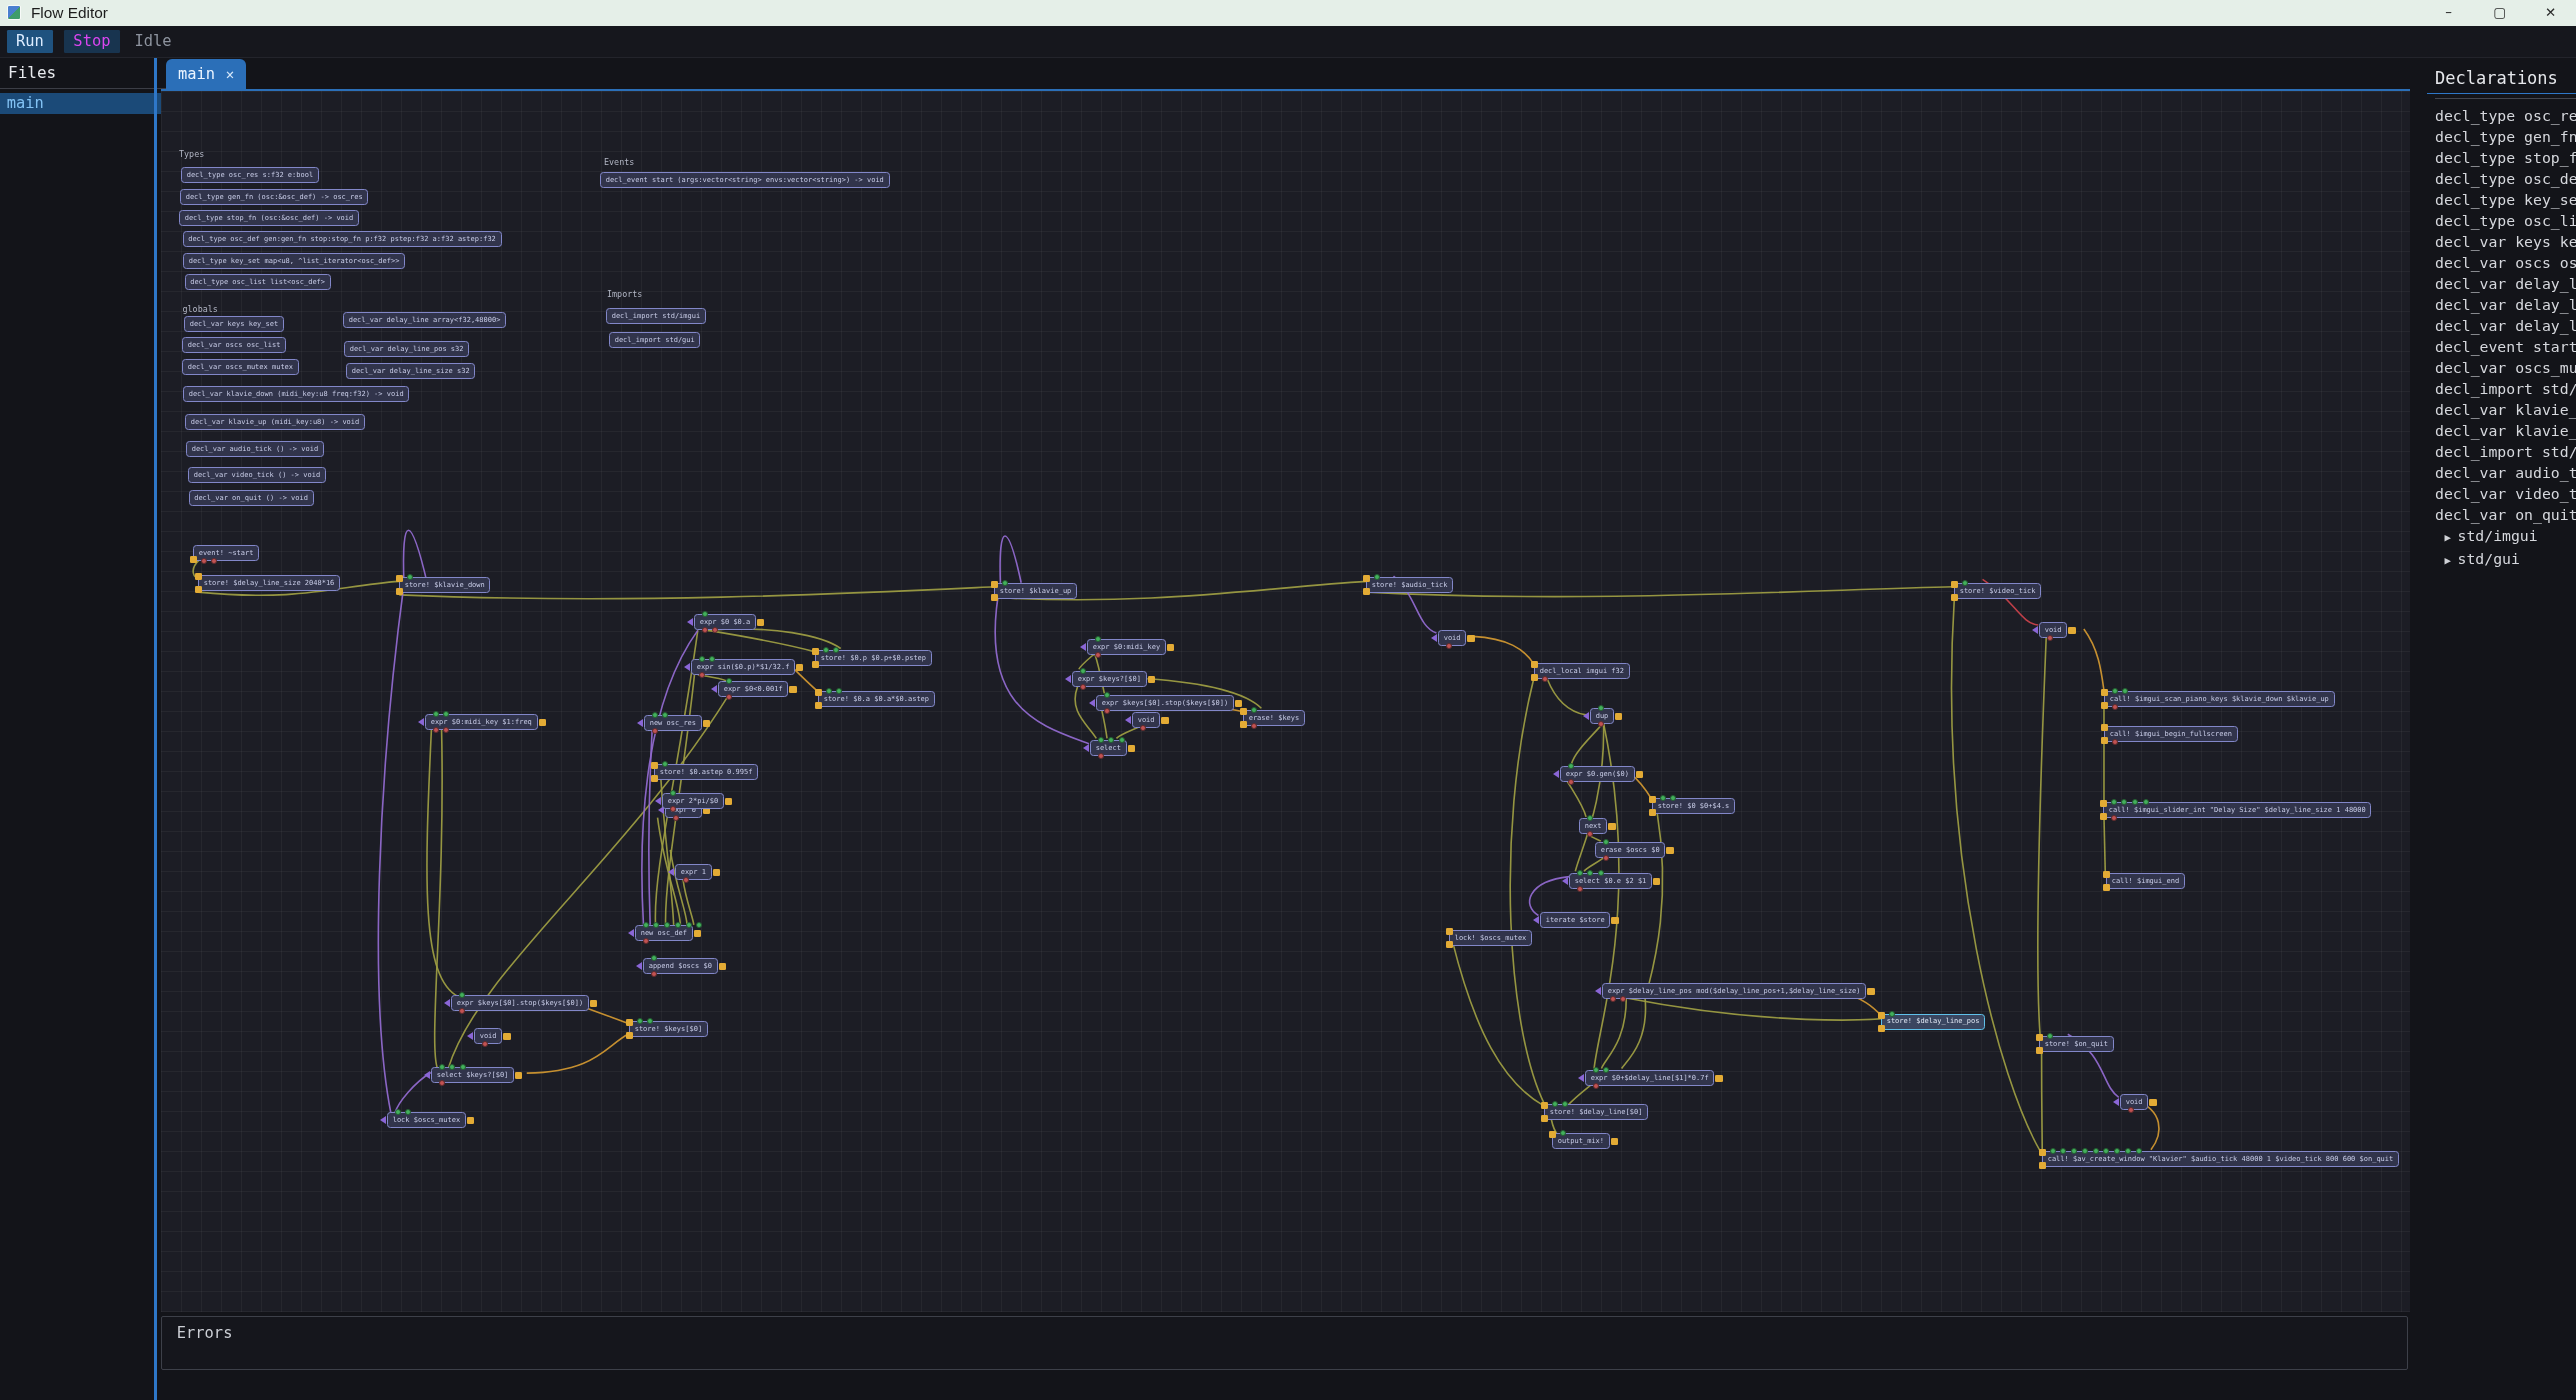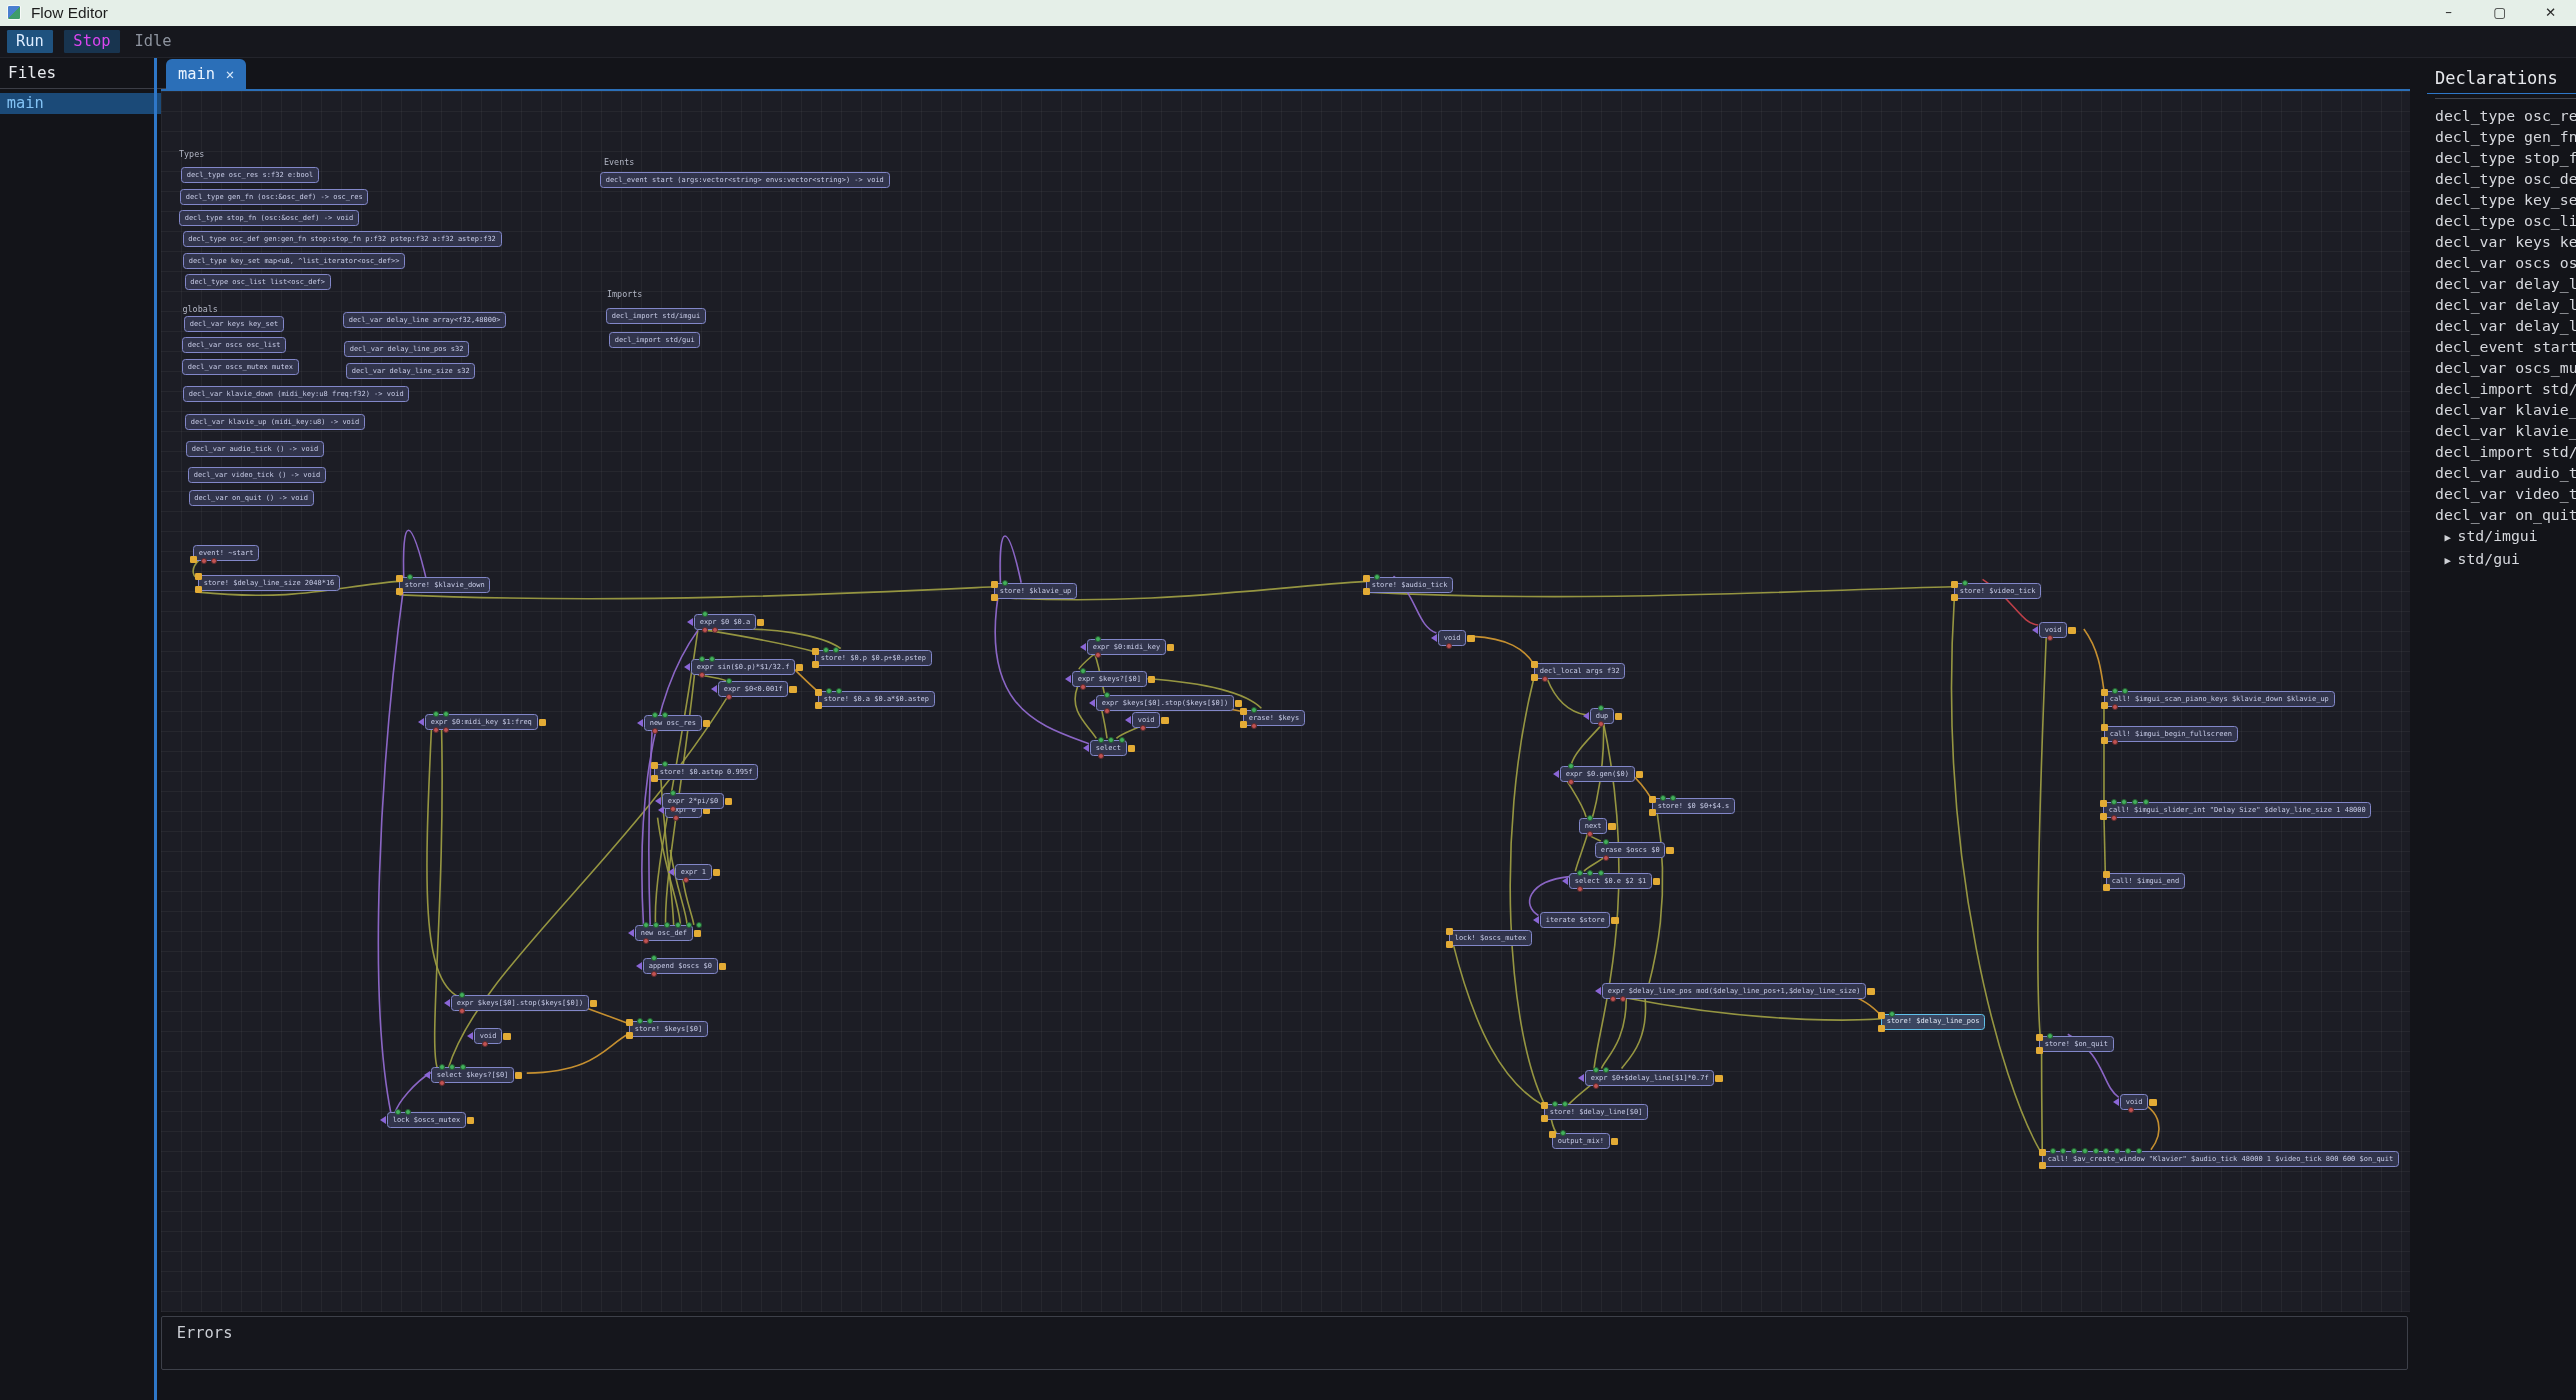--- a/index.html
+++ b/index.html
@@ -202,21 +202,21 @@
     <div class="node" style="left: 270px; top: 976px;"><span>select $keys?[$0]</span><i class="port p" style="left: -8px; top: 2.7px;"></i><i class="port g" style="top: -4px; left: 6.7px;"></i><i class="port g" style="top: -4px; left: 17.4px;"></i><i class="port g" style="top: -4px; left: 28px;"></i><i class="port y" style="right: -9.4px; top: 4px;"></i><i class="port r" style="bottom: -4px; left: 6.7px;"></i></div>
     <div class="node" style="left: 226px; top: 1021px;"><span>lock $oscs_mutex</span><i class="port p" style="left: -8px; top: 2.7px;"></i><i class="port g" style="top: -4px; left: 6.7px;"></i><i class="port g" style="top: -4px; left: 17.4px;"></i><i class="port y" style="right: -9.4px; top: 4px;"></i></div>
     <div class="node" style="left: 926px; top: 548px;"><span>expr $0:midi_key</span><i class="port p" style="left: -8px; top: 2.7px;"></i><i class="port g" style="top: -4px; left: 6.7px;"></i><i class="port y" style="right: -9.4px; top: 4px;"></i><i class="port r" style="bottom: -4px; left: 6.7px;"></i></div>
     <div class="node" style="left: 911px; top: 580px;"><span>expr $keys?[$0]</span><i class="port p" style="left: -8px; top: 2.7px;"></i><i class="port g" style="top: -4px; left: 6.7px;"></i><i class="port y" style="right: -9.4px; top: 4px;"></i><i class="port r" style="bottom: -4px; left: 6.7px;"></i></div>
     <div class="node" style="left: 935px; top: 604px;"><span>expr $keys[$0].stop($keys[$0])</span><i class="port p" style="left: -8px; top: 2.7px;"></i><i class="port g" style="top: -4px; left: 6.7px;"></i><i class="port y" style="right: -9.4px; top: 4px;"></i><i class="port r" style="bottom: -4px; left: 6.7px;"></i></div>
     <div class="node" style="left: 971px; top: 621px;"><span>void</span><i class="port p" style="left: -8px; top: 2.7px;"></i><i class="port y" style="right: -9.4px; top: 4px;"></i><i class="port r" style="bottom: -4px; left: 6.7px;"></i></div>
     <div class="node" style="left: 929px; top: 649px;"><span>select</span><i class="port p" style="left: -8px; top: 2.7px;"></i><i class="port g" style="top: -4px; left: 6.7px;"></i><i class="port g" style="top: -4px; left: 17.4px;"></i><i class="port g" style="top: -4px; left: 28px;"></i><i class="port y" style="right: -9.4px; top: 4px;"></i><i class="port r" style="bottom: -4px; left: 6.7px;"></i></div>
     <div class="node" style="left: 1082px; top: 619px;"><span>erase! $keys</span><i class="port y" style="left: -4px; top: -3.4px;"></i><i class="port y" style="left: -4px; bottom: -3.4px;"></i><i class="port g" style="top: -4px; left: 6.7px;"></i><i class="port r" style="bottom: -4px; left: 6.7px;"></i></div>
     <div class="node" style="left: 1205px; top: 486px;"><span>store! $audio_tick</span><i class="port y" style="left: -4px; top: -3.4px;"></i><i class="port y" style="left: -4px; bottom: -3.4px;"></i><i class="port g" style="top: -4px; left: 6.7px;"></i></div>
     <div class="node" style="left: 1277px; top: 539px;"><span>void</span><i class="port p" style="left: -8px; top: 2.7px;"></i><i class="port y" style="right: -9.4px; top: 4px;"></i><i class="port r" style="bottom: -4px; left: 6.7px;"></i></div>
-    <div class="node" style="left: 1373px; top: 572px;"><span>decl_local args f32</span><i class="port y" style="left: -4px; top: -3.4px;"></i><i class="port y" style="left: -4px; bottom: -3.4px;"></i><i class="port r" style="bottom: -4px; left: 6.7px;"></i></div>
+    <div class="node" style="left: 1373px; top: 572px;"><span>decl_local imgui f32</span><i class="port y" style="left: -4px; top: -3.4px;"></i><i class="port y" style="left: -4px; bottom: -3.4px;"></i><i class="port r" style="bottom: -4px; left: 6.7px;"></i></div>
     <div class="node" style="left: 1429px; top: 617px;"><span>dup</span><i class="port p" style="left: -8px; top: 2.7px;"></i><i class="port g" style="top: -4px; left: 6.7px;"></i><i class="port y" style="right: -9.4px; top: 4px;"></i><i class="port r" style="bottom: -4px; left: 6.7px;"></i></div>
     <div class="node" style="left: 1399px; top: 675px;"><span>expr $0.gen($0)</span><i class="port p" style="left: -8px; top: 2.7px;"></i><i class="port g" style="top: -4px; left: 6.7px;"></i><i class="port y" style="right: -9.4px; top: 4px;"></i><i class="port r" style="bottom: -4px; left: 6.7px;"></i></div>
     <div class="node" style="left: 1491px; top: 707px;"><span>store! $0 $0+$4.s</span><i class="port y" style="left: -4px; top: -3.4px;"></i><i class="port y" style="left: -4px; bottom: -3.4px;"></i><i class="port g" style="top: -4px; left: 6.7px;"></i><i class="port g" style="top: -4px; left: 17.4px;"></i></div>
     <div class="node" style="left: 1418px; top: 727px;"><span>next</span><i class="port g" style="top: -4px; left: 6.7px;"></i><i class="port y" style="right: -9.4px; top: 4px;"></i><i class="port r" style="bottom: -4px; left: 6.7px;"></i></div>
     <div class="node" style="left: 1434px; top: 751px;"><span>erase $oscs $0</span><i class="port g" style="top: -4px; left: 6.7px;"></i><i class="port y" style="right: -9.4px; top: 4px;"></i><i class="port r" style="bottom: -4px; left: 6.7px;"></i></div>
     <div class="node" style="left: 1408px; top: 782px;"><span>select $0.e $2 $1</span><i class="port p" style="left: -8px; top: 2.7px;"></i><i class="port g" style="top: -4px; left: 6.7px;"></i><i class="port g" style="top: -4px; left: 17.4px;"></i><i class="port g" style="top: -4px; left: 28px;"></i><i class="port y" style="right: -9.4px; top: 4px;"></i><i class="port r" style="bottom: -4px; left: 6.7px;"></i></div>
     <div class="node" style="left: 1379px; top: 821px;"><span>iterate $store</span><i class="port p" style="left: -8px; top: 2.7px;"></i><i class="port y" style="right: -9.4px; top: 4px;"></i></div>
     <div class="node" style="left: 1288px; top: 839px;"><span>lock! $oscs_mutex</span><i class="port y" style="left: -4px; top: -3.4px;"></i><i class="port y" style="left: -4px; bottom: -3.4px;"></i></div>
     <div class="node" style="left: 1441px; top: 892px;"><span>expr $delay_line_pos mod($delay_line_pos+1,$delay_line_size)</span><i class="port p" style="left: -8px; top: 2.7px;"></i><i class="port y" style="right: -9.4px; top: 4px;"></i><i class="port r" style="bottom: -4px; left: 6.7px;"></i><i class="port r" style="bottom: -4px; left: 17.4px;"></i></div>
     <div class="node selected" style="left: 1720px; top: 923px;"><span>store! $delay_line_pos</span><i class="port y" style="left: -4px; top: -3.4px;"></i><i class="port y" style="left: -4px; bottom: -3.4px;"></i><i class="port g" style="top: -4px; left: 6.7px;"></i></div>

